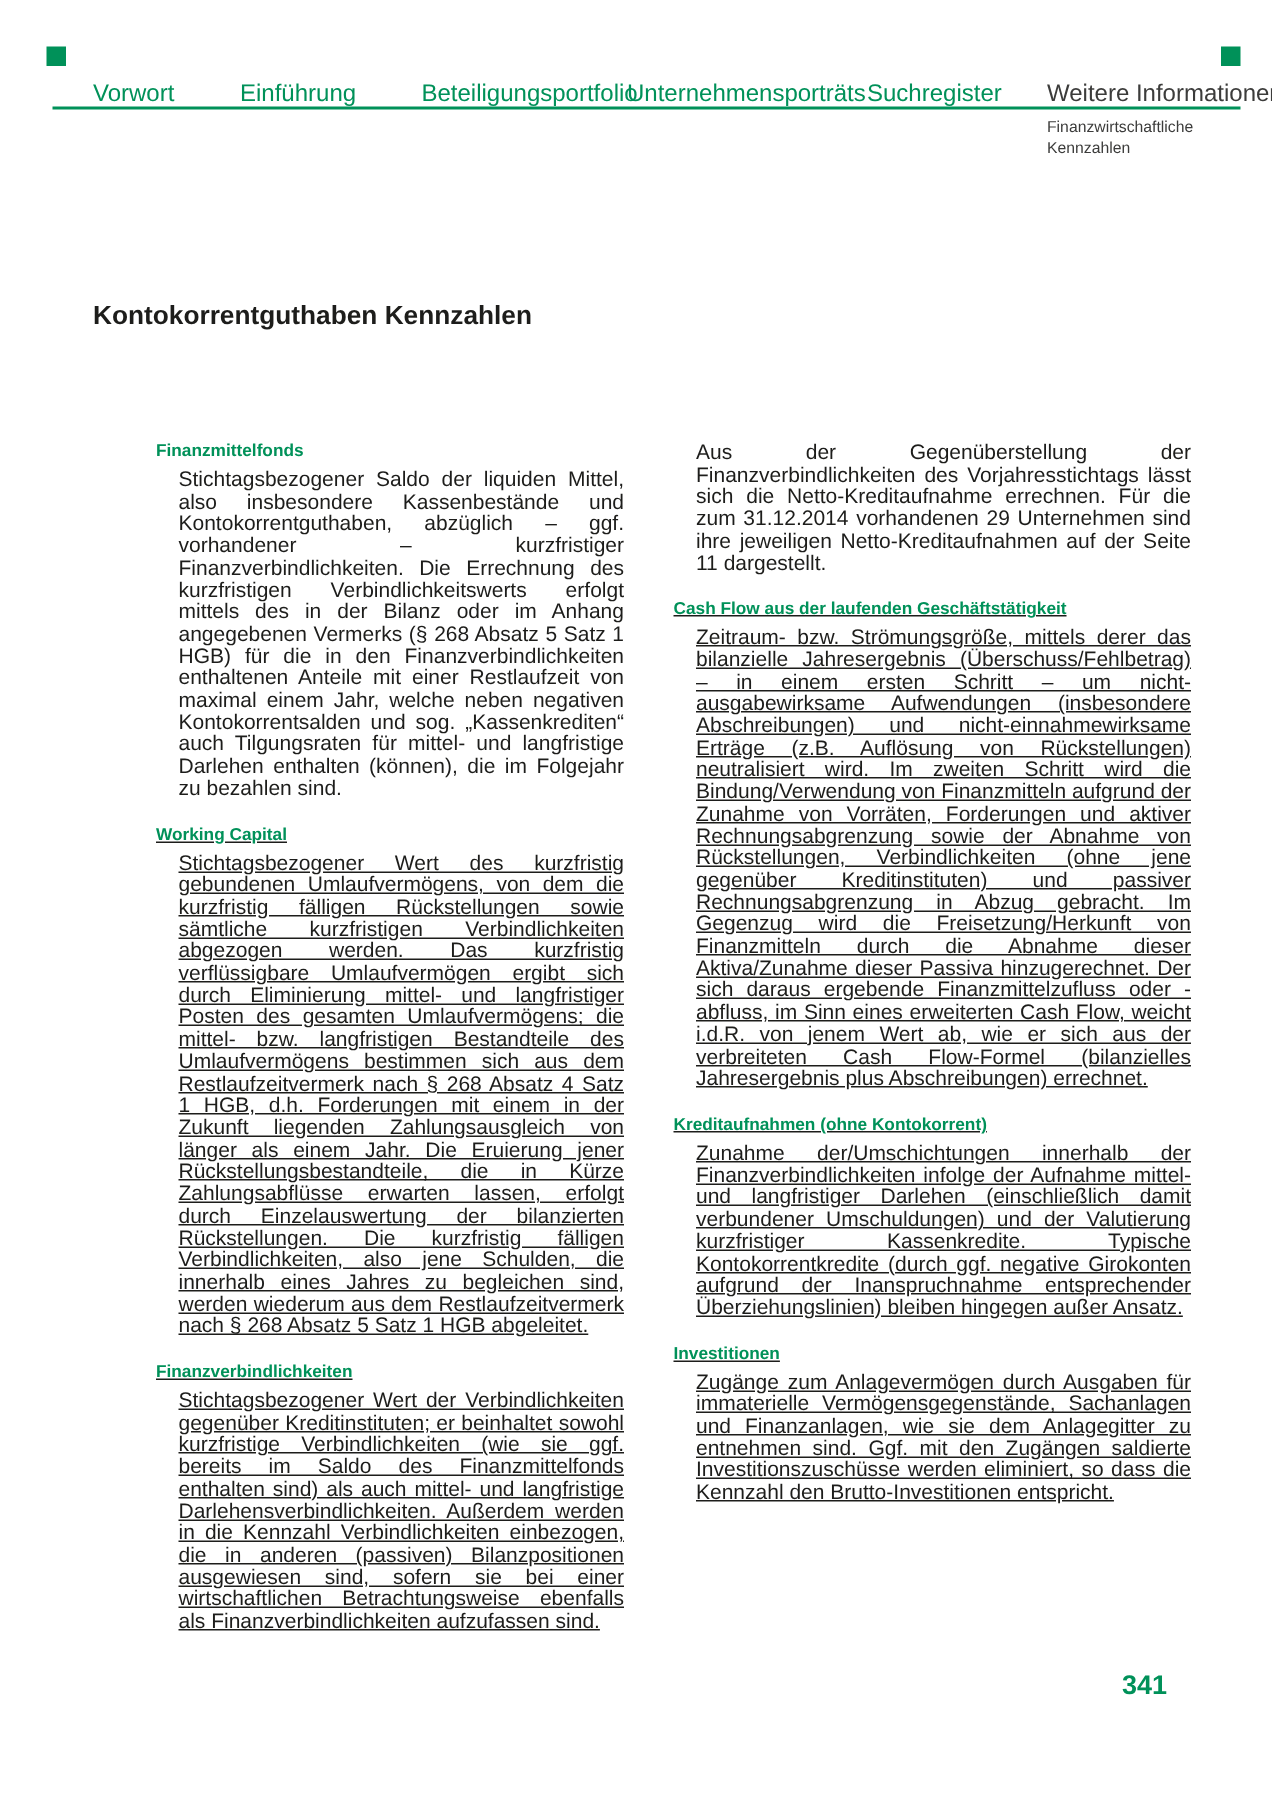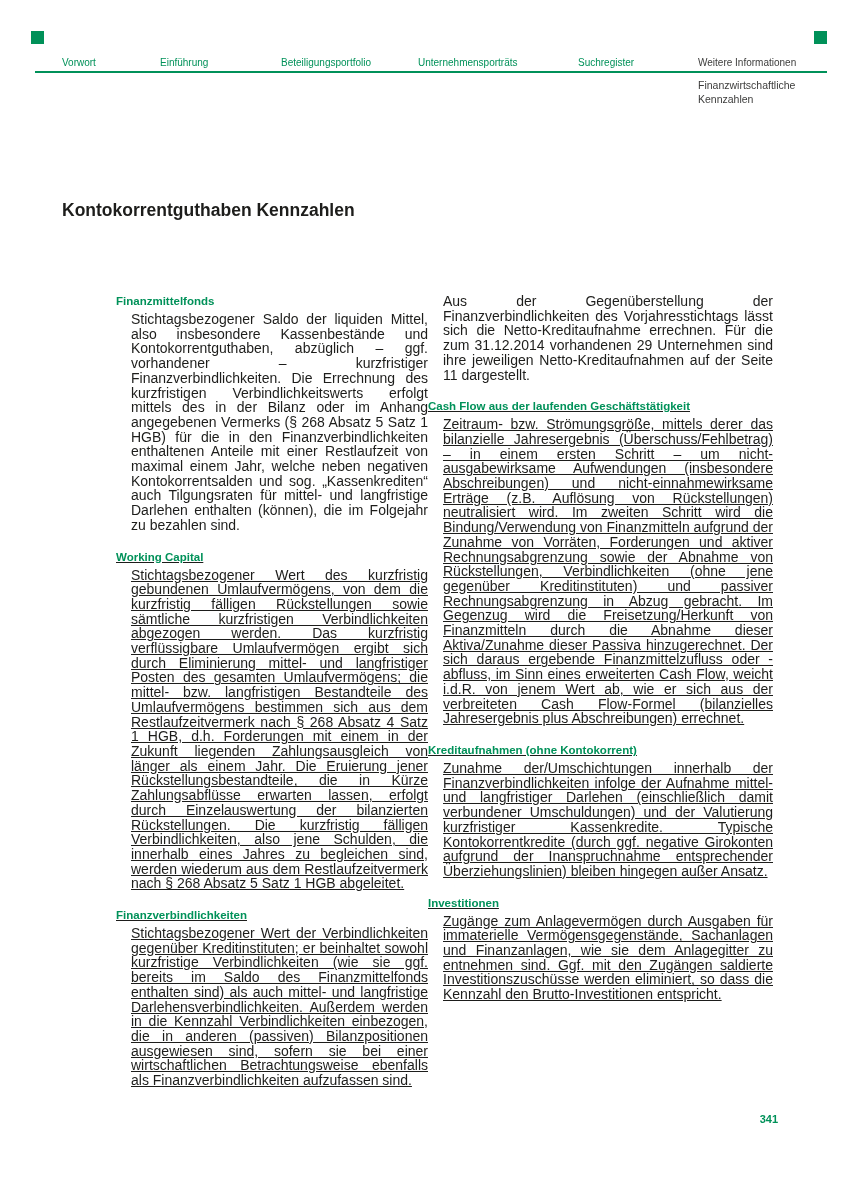--- a/index.html
+++ b/index.html
@@ -15,61 +15,61 @@
   .page { position: absolute; inset: 0; }
 
   
   .corner-mark { position: absolute; top: 31px; width: 13px; height: 13px; background: var(--green); }
   .corner-mark.left  { left: 31px; }
   .corner-mark.right { left: 814px; }
 
   
   .nav-item {
     position: absolute; top: 57px;
-    font-size: 10px; line-height: 12px;
+    font-size: 16px; line-height: 12px;
     color: var(--green);
     cursor: pointer; white-space: nowrap;
   }
   .nav-item.active { color: #3c3c3b; }
   .nav-rule { position: absolute; top: 71px; left: 35px; width: 792px; height: 2px; background: var(--green); }
   .nav-sub {
     position: absolute; top: 79px; left: 698px;
     font-size: 10.5px; line-height: 13.5px; color: #3c3c3b;
   }
 
   
   h1.page-title {
     position: absolute; top: 200px; left: 62px;
     font-size: 17.5px; font-weight: bold; color: #1d1d1b;
   }
 
   
   .columns {
-    position: absolute; top: 294px; left: 116px; width: 690px;
-    display: grid; grid-template-columns: 312px 345px; 
+    position: absolute; top: 294px; left: 104px; width: 690px;
+    display: grid; grid-template-columns: 312px 345px; column-gap: 33px;
   }
   .entry + .entry, .entry.after-cont { margin-top: 17px; text-decoration: underline; }
   h2.term {
     color: var(--green);
     font-size: 11.5px; font-weight: bold; line-height: 14px;
     margin-bottom: 4px;
   }
   p.def, p.cont {
     font-size: 14px; line-height: 14.7px;
     text-align: justify;
     hyphens: auto;
     color: #1d1d1b;
     margin-left: 15px;
   }
 
   
   .page-number {
     position: absolute; top: 1113px; left: 688px; width: 90px;
     text-align: right;
-    color: var(--green); font-size: 11px; font-weight: bold;
+    color: var(--green); font-size: 18px; font-weight: bold;
   }
 </style>
 </head>
 <body style="--green: #009159;">
 
 <div class="page">
 
   <div class="corner-mark left"></div>
   <div class="corner-mark right"></div>
 

